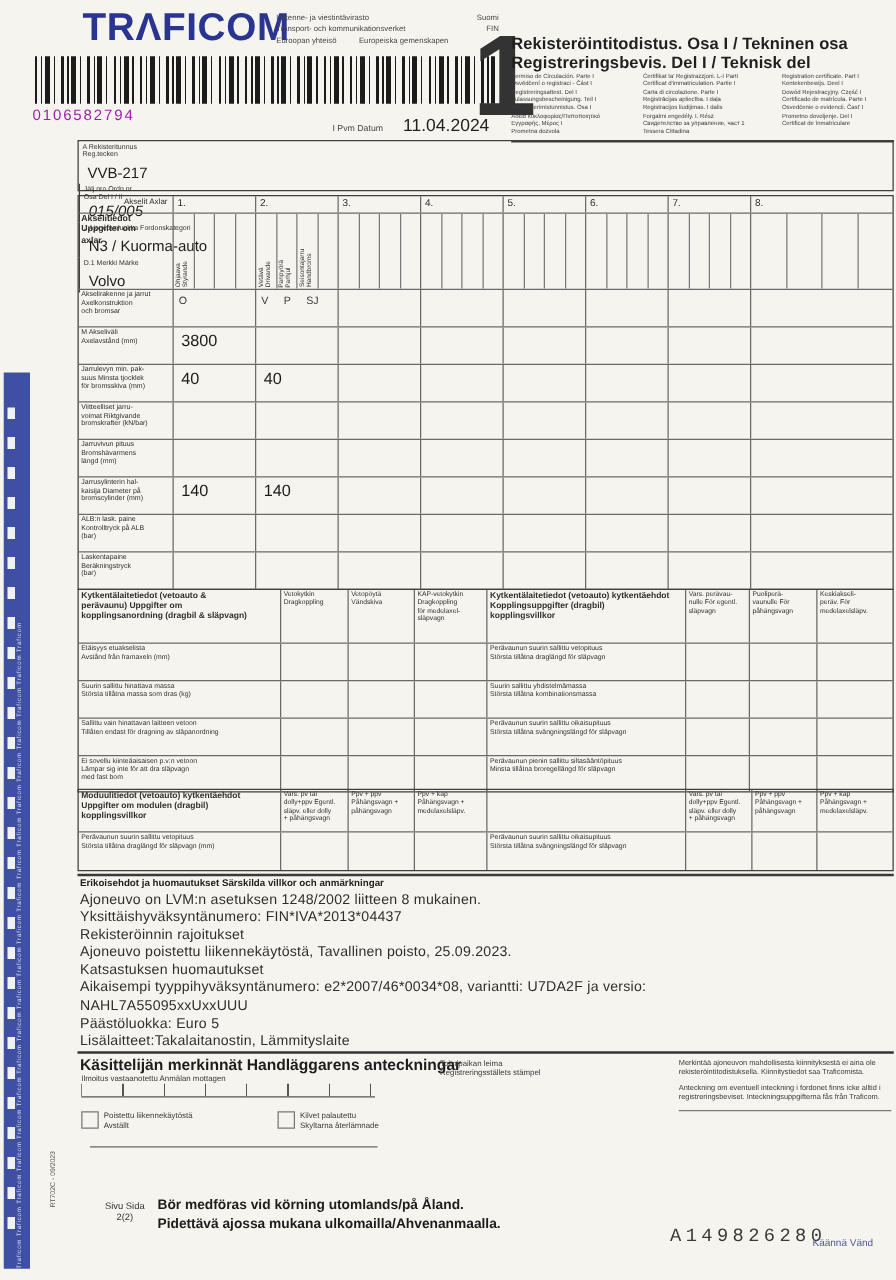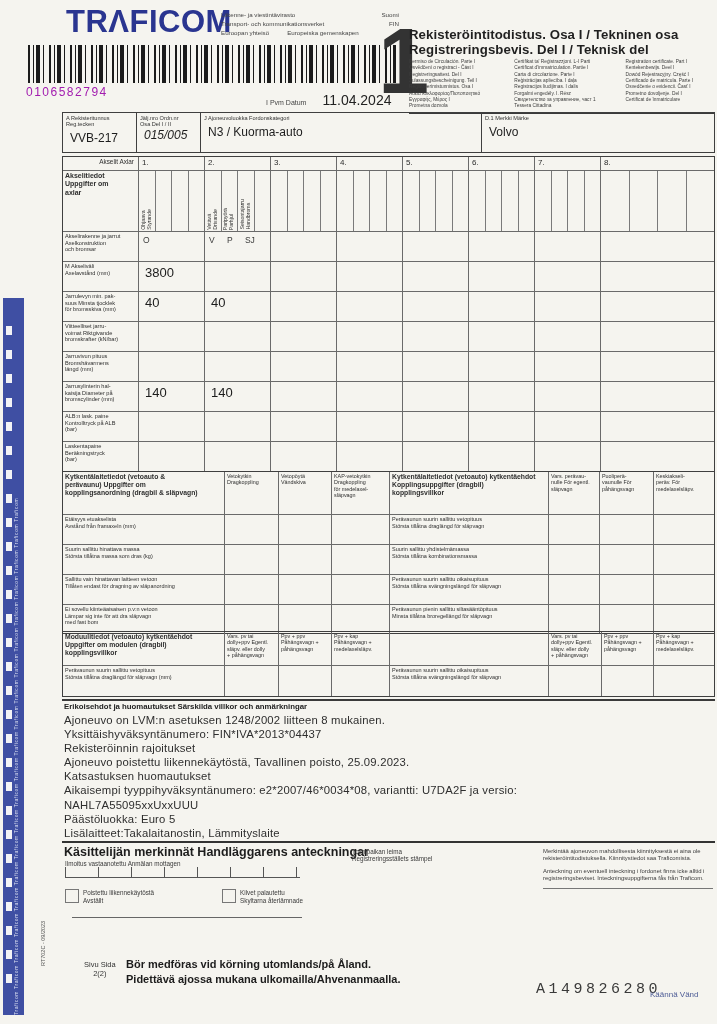--- a/index.html
+++ b/index.html
@@ -32,21 +32,21 @@
   .translations{left:409px;top:59px;width:306px;display:flex;gap:5px;
       border-bottom:2px solid #3a3a3a;padding-bottom:2px;}
   .translations div{font-size:4.8px;line-height:1.32;color:#3d3d3d;}
   .tr-c1{width:102px;} .tr-c2{width:108px;} .tr-c3{width:91px;}
   .date-row{left:266px;top:92px;display:flex;align-items:baseline;}
   .date-label{font-size:7px;color:#454545;}
   .date-value{font-size:14px;color:#222;margin-left:16px;}
 
   
   .fields{left:62px;top:112px;width:653px;height:41px;display:flex;
-      border:1.6px solid #3f3f3f;box-sizing:border-box;}
+      border:1.6px solid #3f3f3f;box-sizing:border-box;flex-direction:column;}
   .fbox{box-sizing:border-box;padding:2px 3px;border-left:1.2px solid #3f3f3f;}
   .fbox:first-child{border-left:none;}
   .flabel{font-size:5.6px;color:#333;}
   .fvalue{font-size:12px;color:#1d1d1d;margin-top:4px;padding-left:4px;}
   .fb-a{width:73px;} .fb-ord{width:64px;} .fb-j{width:281px;} .fb-d1{flex:1;}
   .fb-ord .fvalue{margin-top:1px;font-style:italic;}
 
   
   .axtable{left:62px;top:156px;width:653px;border:1.6px solid #3f3f3f;box-sizing:border-box;
       background:transparent;}

